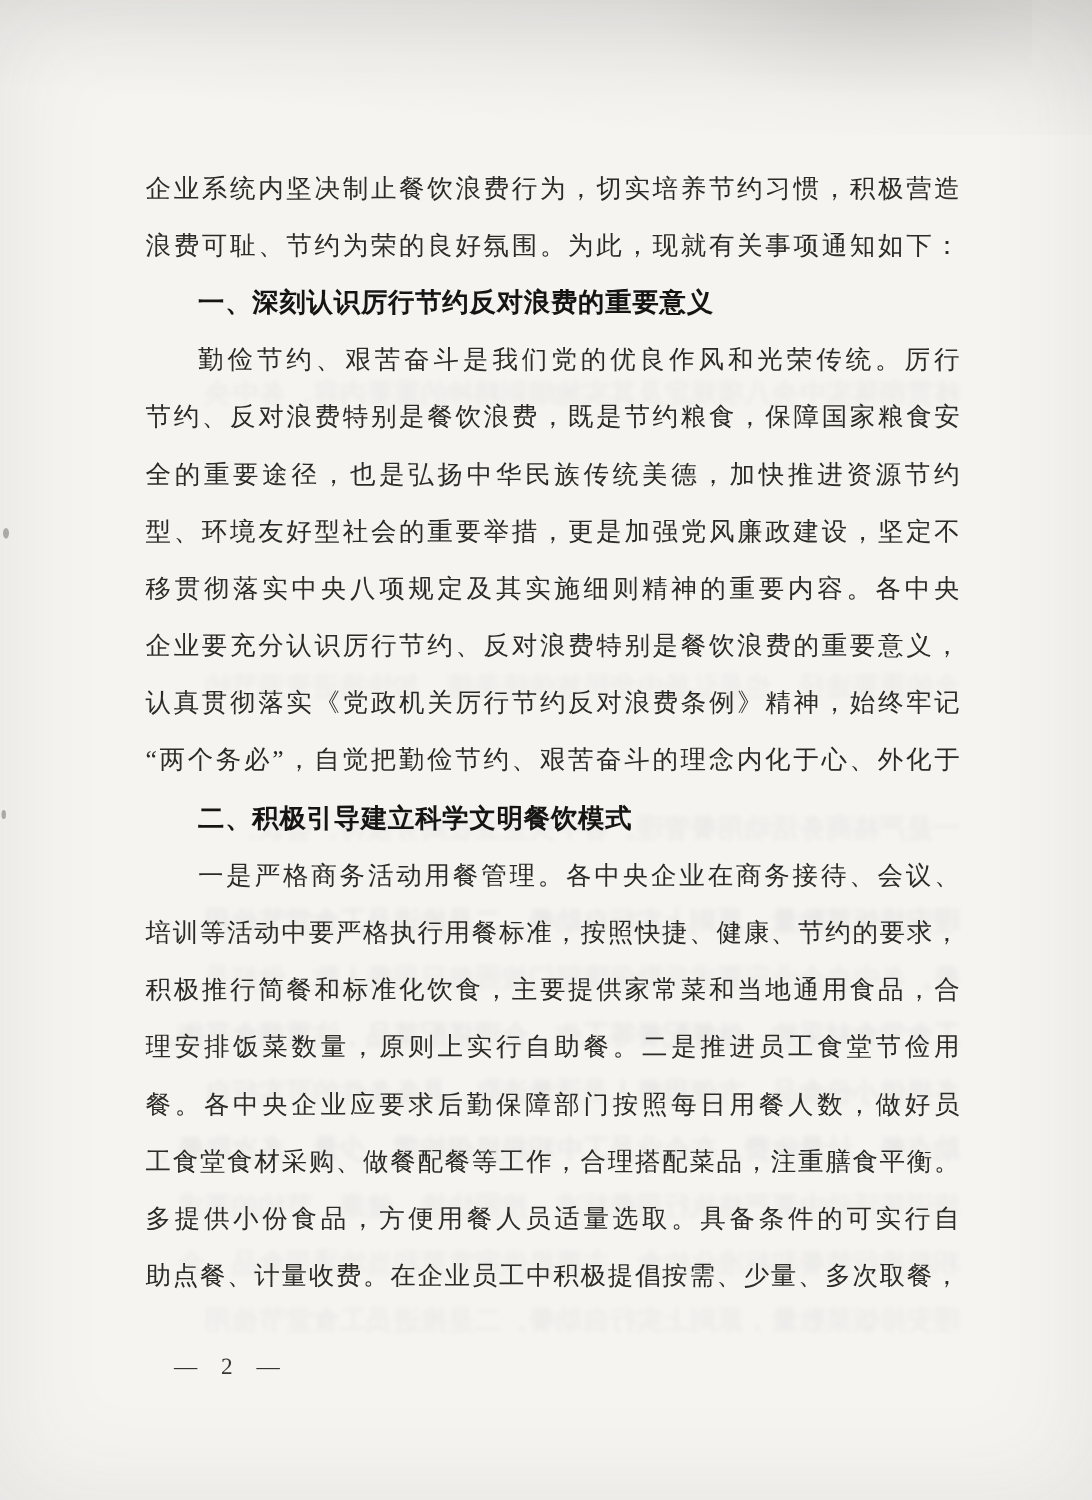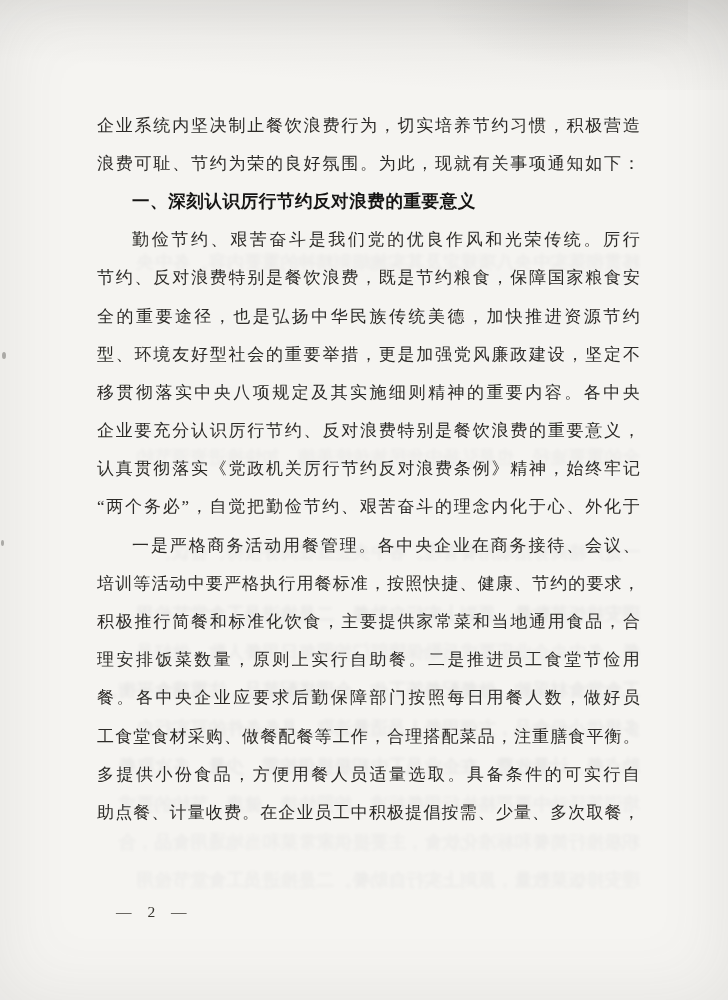--- a/index.html
+++ b/index.html
@@ -427,20 +427,21 @@
         <span>念</span>
         <span>内</span>
         <span>化</span>
         <span>于</span>
         <span>心</span>
         <span>、</span>
         <span>外</span>
         <span>化</span>
         <span>于</span>
       </div>
+      <div class="line heading indent">二、积极引导建立科学文明餐饮模式</div>
       <div class="line indent justify">
         <span>一</span>
         <span>是</span>
         <span>严</span>
         <span>格</span>
         <span>商</span>
         <span>务</span>
         <span>活</span>
         <span>动</span>
         <span>用</span>

